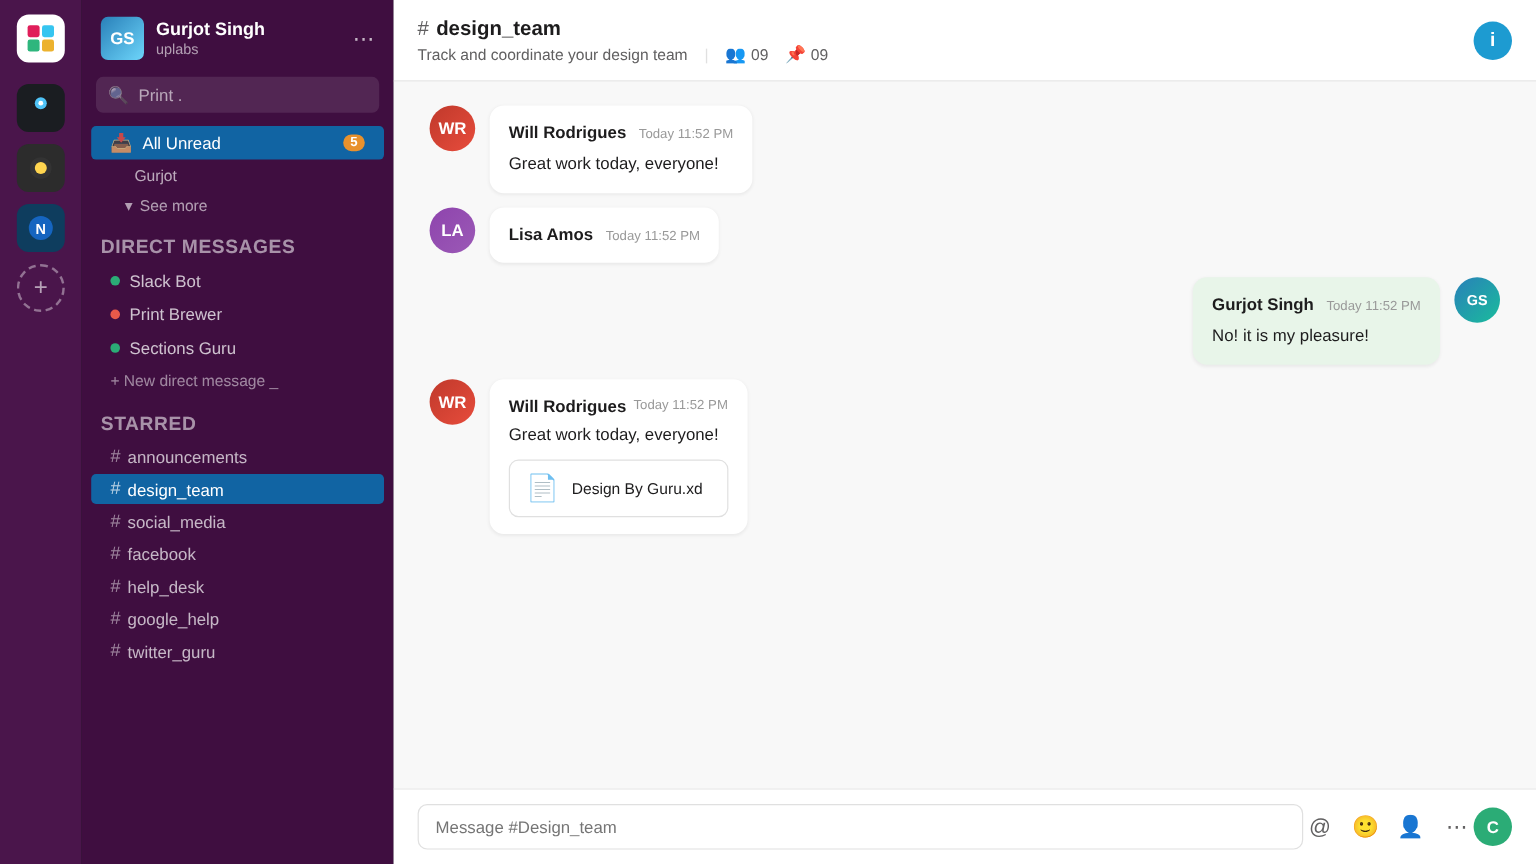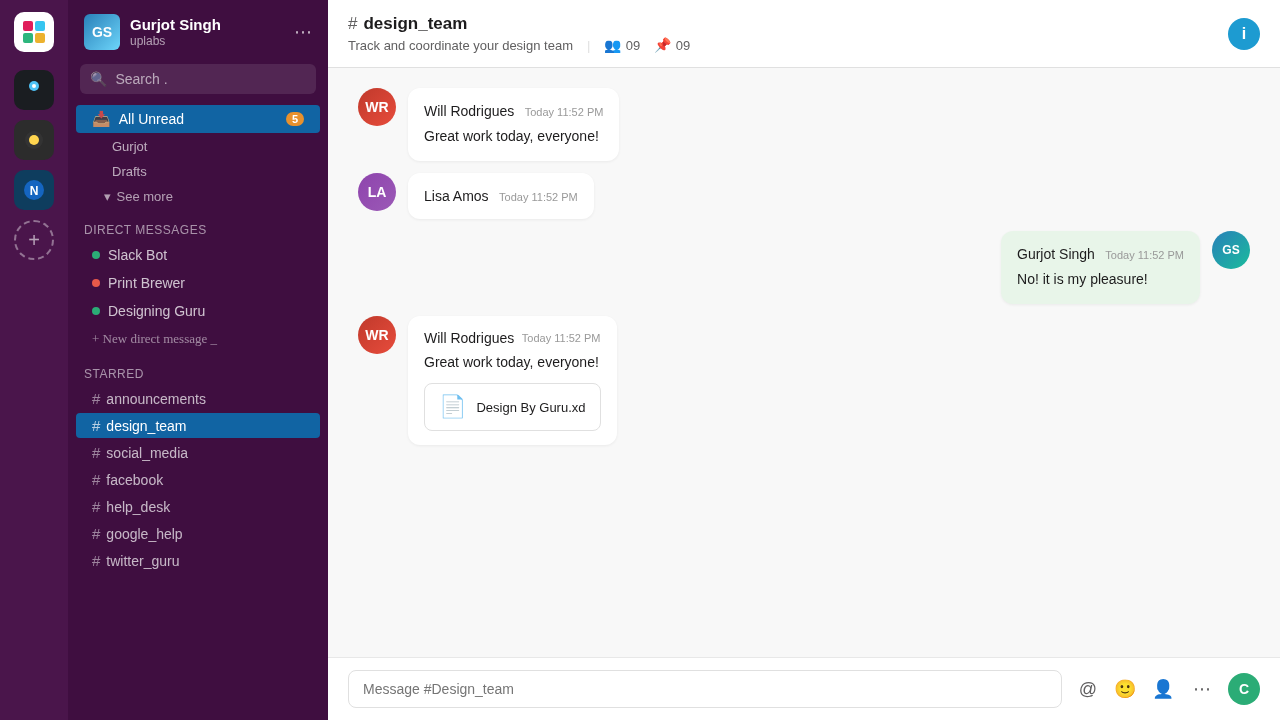--- a/index.html
+++ b/index.html
@@ -115,22 +115,22 @@
     .sub-nav-item {
       padding: 4px 16px 4px 36px;
       font-size: 13px;
       color: rgba(255,255,255,0.65);
       cursor: pointer;
       margin: 1px 8px;
       border-radius: 4px;
     }
 
     .section-header {
-      font-size: 12px;
-      font-weight: 400;
+      font-size: 16px;
+      font-weight: 700;
       color: rgba(255,255,255,0.55);
       padding: 14px 16px 4px;
       letter-spacing: 0.5px;
       text-transform: uppercase;
     }
 
     .dm-item {
       display: flex; align-items: center;
       padding: 5px 16px;
       gap: 8px;
@@ -148,21 +148,20 @@
     .dot-red { background: #e8594a; }
     .dm-add {
       display: flex; align-items: center;
       padding: 5px 16px;
       gap: 8px;
       cursor: pointer;
       font-size: 13px;
       color: rgba(255,255,255,0.5);
       margin: 1px 8px;
       border-radius: 4px;
-      font-family: Liberation Serif, serif;
     }
 
     .channel-item {
       display: flex; align-items: center;
       padding: 4px 16px;
       gap: 6px;
       cursor: pointer;
       font-size: 14px;
       color: rgba(255,255,255,0.7);
       margin: 1px 8px;
@@ -240,21 +239,21 @@
       align-items: flex-start;
     }
     .message-row.own {
       flex-direction: row-reverse;
     }
     .avatar-circle {
       width: 38px; height: 38px; border-radius: 50%;
       display: flex; align-items: center; justify-content: center;
       font-weight: 700; font-size: 14px; color: white; flex-shrink: 0;
     }
-    .msg-sender { font-weight: 400; color: #1d1c1d; font-size: 14px; text-align: right; }
+    .msg-sender { font-weight: 700; color: #1d1c1d; font-size: 14px; text-align: right; }
     .msg-time { font-size: 11px; color: #999; margin-left: 6px; }
     .msg-text { font-size: 14px; color: #1d1c1d; line-height: 1.5; }
 
     .message-bubble.own-bubble {
       background: #e8f5e9;
       align-self: flex-end;
     }
 
     .attachment {
       border: 1px solid #e0e0e0;
@@ -266,21 +265,21 @@
       max-width: 260px;
       margin-top: 4px;
     }
     .attachment-icon { font-size: 22px; color: #e8594a; }
 
     
     .message-input-area {
       background: white;
       padding: 12px 20px;
       border-top: 1px solid #e8e8e8;
-      display: flex; align-items: center; gap: 12px;
+      display: flex; align-items: center; 
       flex-shrink: 0;
     }
     .message-input {
       flex: 1;
       border: 1px solid #e0e0e0;
       border-radius: 8px;
       padding: 10px 14px;
       font-size: 14px;
       color: #616061;
       outline: none;
@@ -384,51 +383,48 @@
       <div>
         <div class="workspace-name">Gurjot Singh</div>
         <div class="workspace-sub">uplabs</div>
       </div>
     </div>
     <div class="more-btn">⋯</div>
   </div>
 
   <div class="search-bar">
     <span class="search-icon">🔍</span>
-    <span class="search-text">Search .</span>
+    <span class="search-text">Print .</span>
   </div>
 
   <div class="nav-item active">
     <span class="nav-icon">📥</span>
     <span>All Unread</span>
     <span class="badge">5</span>
   </div>
   <div class="sub-nav-item">
     <span>Gurjot</span>
   </div>
-  <div class="sub-nav-item">
-    <span>Drafts</span>
-  </div>
   <div class="see-more-item">
     <span>▾</span>
     <span>See more</span>
   </div>
 
   <div class="section-header">DIRECT MESSAGES</div>
   <div class="dm-item">
     <div class="dm-dot dot-green"></div>
     <span>Slack Bot</span>
   </div>
   <div class="dm-item">
     <div class="dm-dot dot-red"></div>
     <span>Print Brewer</span>
   </div>
   <div class="dm-item">
     <div class="dm-dot dot-green"></div>
-    <span>Designing Guru</span>
+    <span>Sections Guru</span>
   </div>
   <div class="dm-add">
     <span>+ New direct message _</span>
   </div>
 
   <div class="section-header">STARRED</div>
   <div class="channel-item">
     <span class="channel-hash">#</span>
     <span>announcements</span>
   </div>

